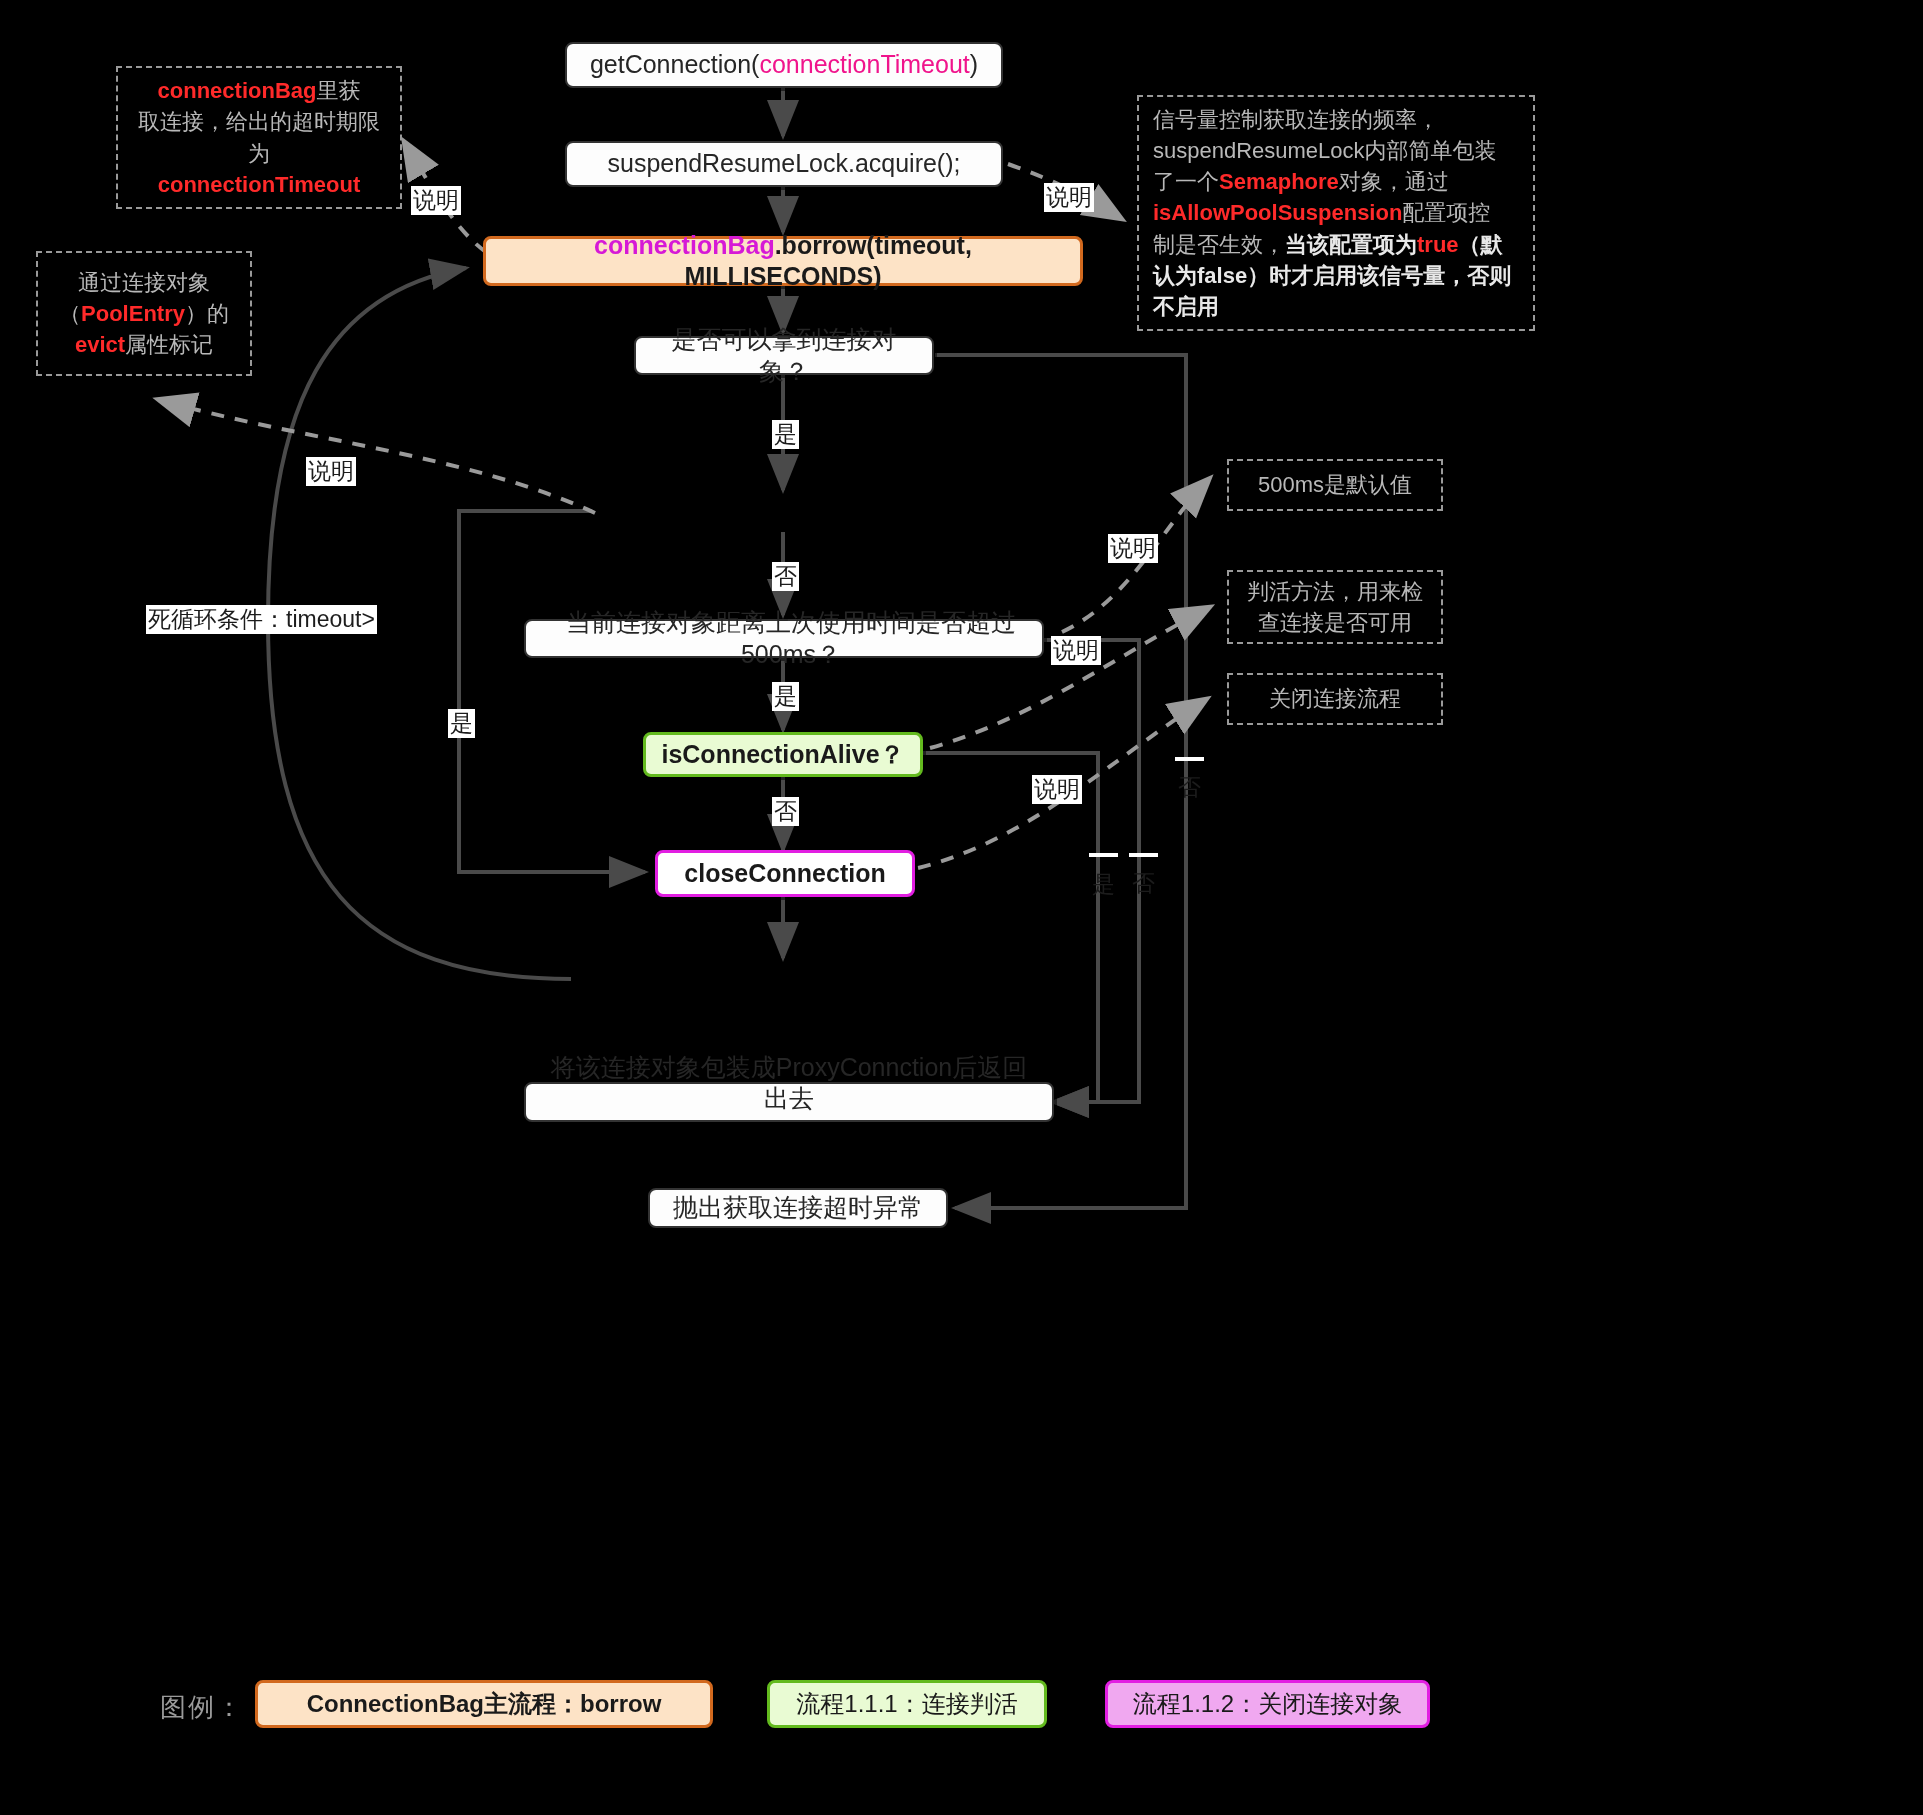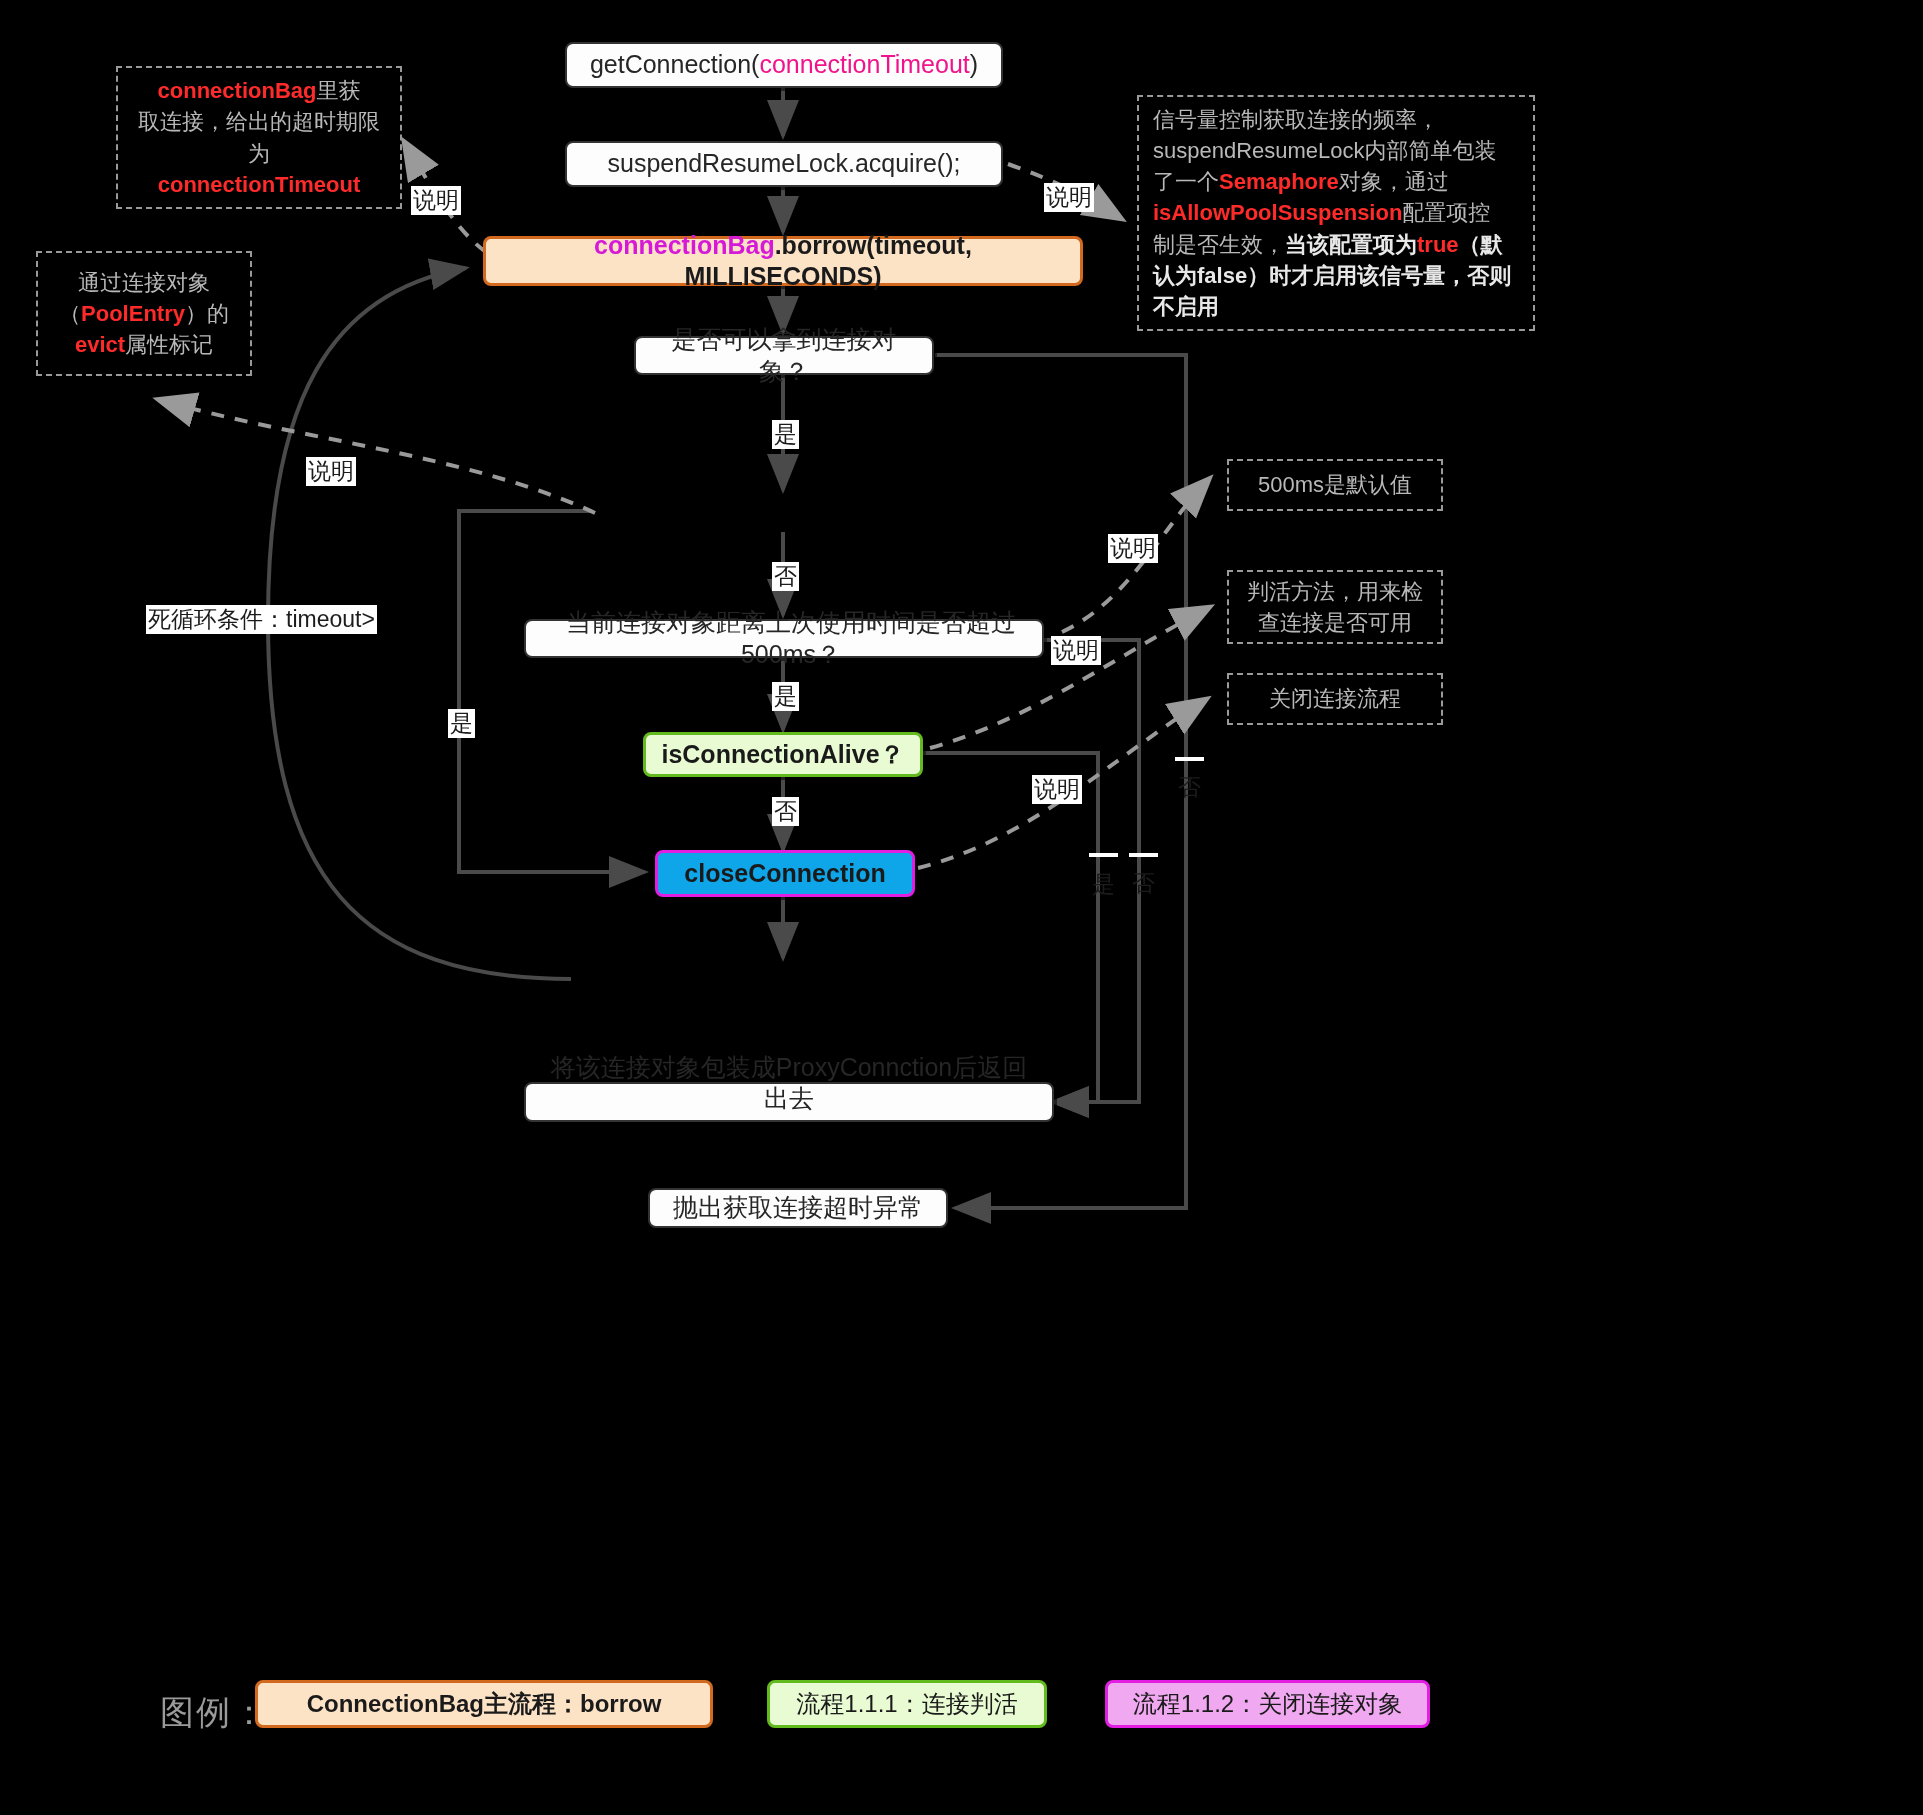--- a/index.html
+++ b/index.html
@@ -24,21 +24,21 @@
   .node.plain{font-weight:400;}
   .node.orange{
     background:#fde3c6;border:3px solid #d2691e;color:#1a1a1a;
     font-weight:700;font-size:25px;
   }
   .node.green{
     background:#e9fbd3;border:3px solid #63ba1e;color:#1a1a1a;
     font-weight:700;font-size:25px;
   }
   .node.purple{
-    background:#0ea5e9;border:3px solid #e21ee2;color:#1a1a1a;
+    background:#ffffff;border:3px solid #e21ee2;color:#1a1a1a;
     font-weight:700;font-size:25px;
   }
   .code-pink{color:#f0148c;}
   .code-magenta{color:#d619d6;font-weight:700;}
 
   
   .note{
     position:absolute;box-sizing:border-box;
     border:2px dashed #9a9a9a;
     color:#b8b8b8;font-size:22px;line-height:1.42;
@@ -52,21 +52,21 @@
   .note .wht{color:#e8e8e8;font-weight:700;}
 
   
   .elabel{
     position:absolute;background:#fff;color:#1c1c1c;
     font-size:23px;line-height:1;padding:3px 2px;
     z-index:8;white-space:nowrap;
   }
   .elabel.v{writing-mode:vertical-rl;text-orientation:upright;padding:2px 3px;}
   .legend-title{
-    position:absolute;left:160px;top:1690px;color:#9a9a9a;font-size:34px;
+    position:absolute;left:160px;top:1690px;color:#9a9a9a;font-size:26px;
     letter-spacing:2px;z-index:7;
   }
   .lg{
     position:absolute;box-sizing:border-box;border-radius:8px;
     display:flex;align-items:center;justify-content:center;text-align:center;
     font-size:24px;font-weight:700;color:#1a1a1a;
     box-shadow:3px 3px 0 rgba(0,0,0,.55);
     z-index:7;
   }
   .lg.o{background:#fde3c6;border:3px solid #d2691e;}

